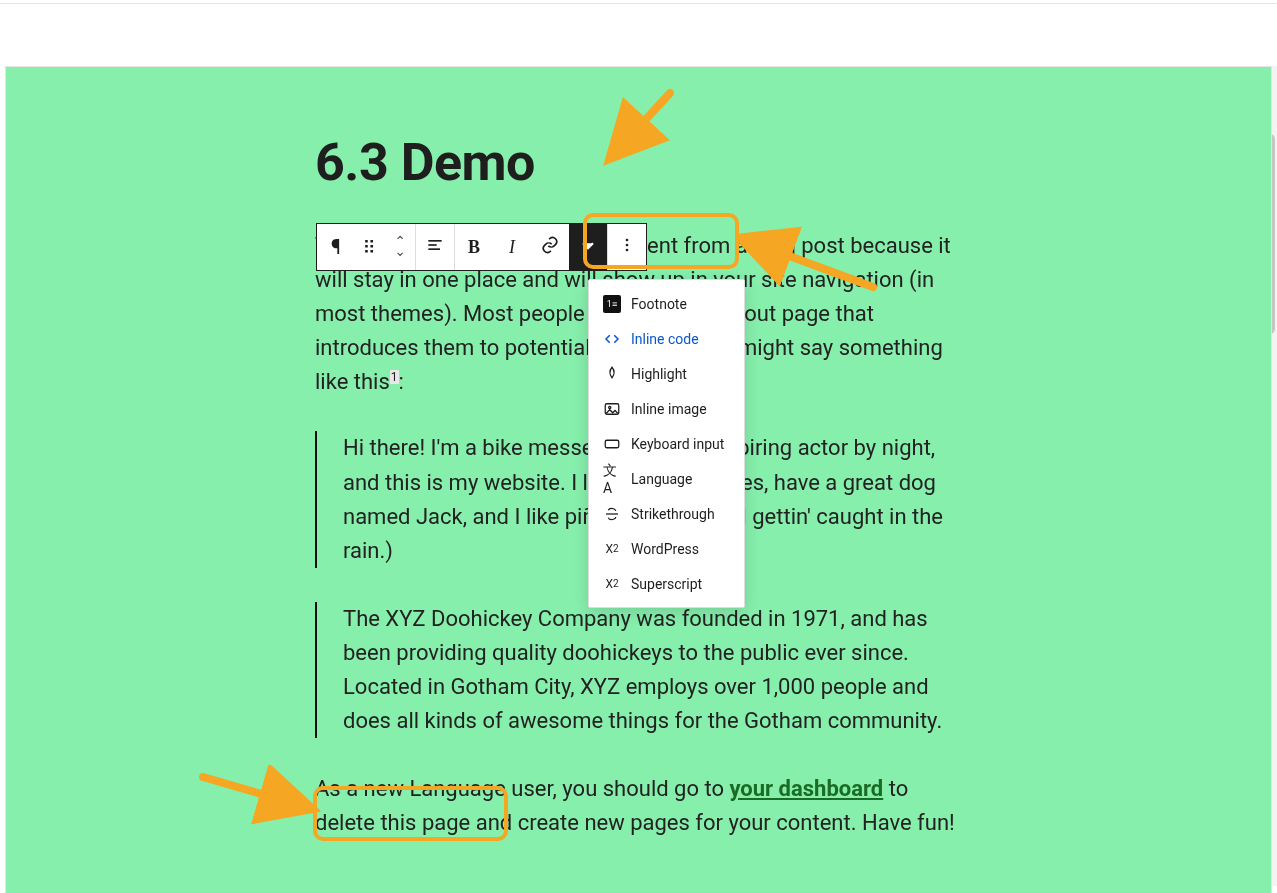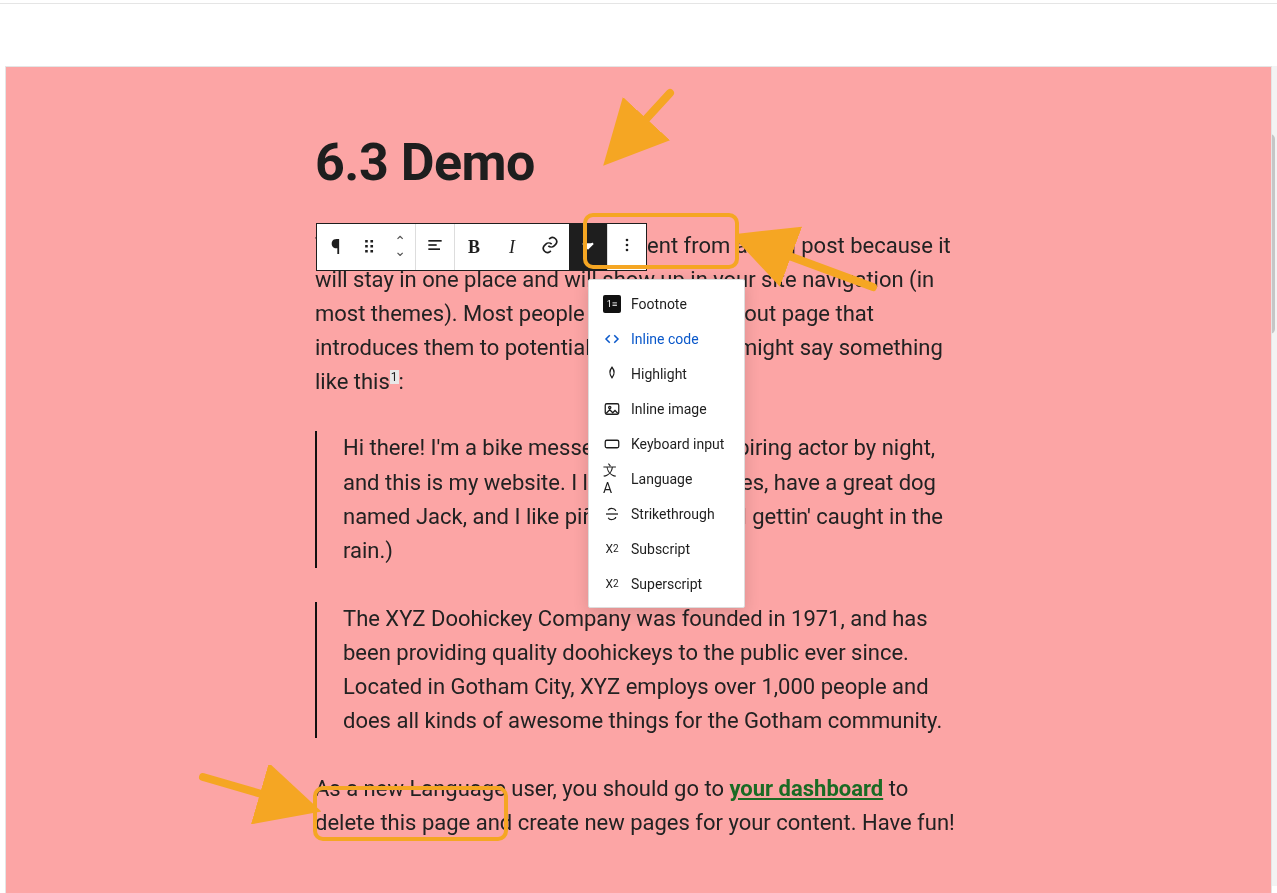--- a/index.html
+++ b/index.html
@@ -18,21 +18,21 @@
     box-sizing: border-box;
   }
   .canvas-wrap {
     position: absolute;
     top: 66px;
     left: 5px;
     right: 5px;
     bottom: 0;
     border: 1px solid #e5e5e5;
     border-bottom: none;
-    background: #fca5a5;
+    background: #86efac;
   }
   .content {
     position: absolute;
     left: 309px;
     top: 65px;
     width: 650px;
   }
   .title {
     font-size: 52px;
     font-weight: 700;
@@ -310,21 +310,21 @@
         <svg viewBox="0 0 24 24" fill="none" stroke="#1e1e1e" stroke-width="1.7">
             <path d="M7 7c1-2 4-3 7-2 2 .7 3 2 3 3"></path>
             <line x1="4" y1="12" x2="20" y2="12"></line>
             <path d="M7 17c1 2 4 3 7 2 2-.7 3-2 3-3"></path>
           </svg>
       </span>
       <span>Strikethrough</span>
     </div>
     <div class="dd-item">
       <span class="ico" style="font-size:12px;">X<sub>2</sub></span>
-      <span>Subscript</span>
+      <span>WordPress</span>
     </div>
     <div class="dd-item">
       <span class="ico" style="font-size:12px;">X<sup>2</sup></span>
       <span>Superscript</span>
     </div>
   </div>
 
 </div>
 
 <div class="hl" style="left:583px;top:213px;width:148px;height:48px;"></div>

